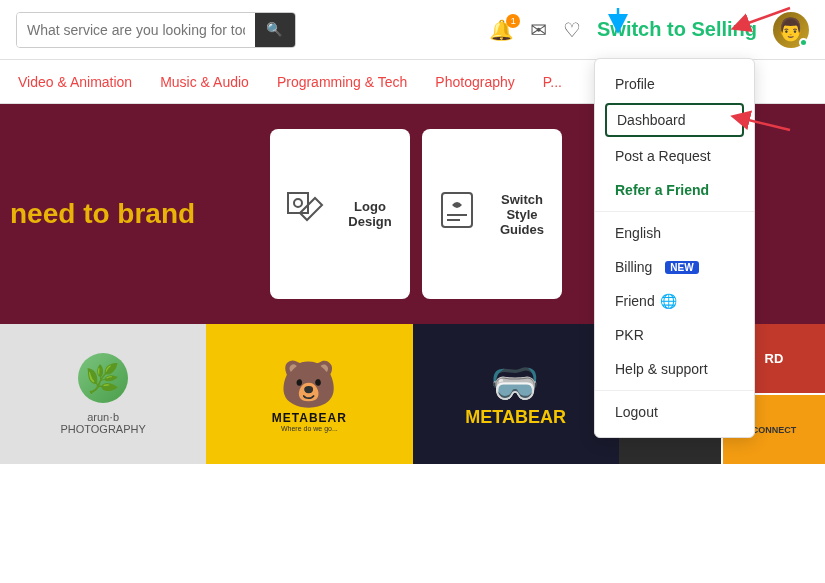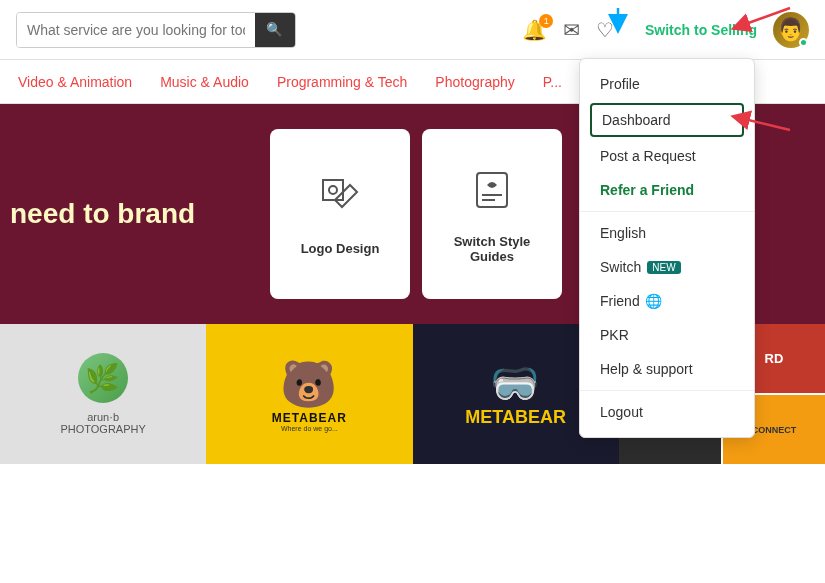--- a/index.html
+++ b/index.html
@@ -67,24 +67,23 @@
       border-radius: 50%;
       width: 14px;
       height: 14px;
       display: flex;
       align-items: center;
       justify-content: center;
     }
     .switch-selling {
       color: #1dbf73;
       font-weight: bold;
-      font-size: 14px;
+      font-size: 20px;
       cursor: pointer;
       white-space: nowrap;
-      margin-left: 15px;
     }
     .avatar-wrap {
       position: relative;
       width: 36px;
       height: 36px;
       cursor: pointer;
     }
     .avatar {
       width: 36px;
       height: 36px;
@@ -133,21 +132,21 @@
     .hero {
       background: #6b1631;
       height: 220px;
       display: flex;
       align-items: center;
       padding: 0 30px;
       position: relative;
       overflow: hidden;
     }
     .hero-text {
-      color: #fef9c3;
+      color: #eab308;
       font-size: 28px;
       font-weight: bold;
       z-index: 2;
       position: absolute;
       left: 0;
       top: 50%;
       transform: translateY(-50%);
       padding-left: 10px;
     }
     .hero-cards {
@@ -155,21 +154,21 @@
       gap: 12px;
       margin-left: 240px;
       z-index: 2;
     }
     .hero-card {
       background: #fff;
       border-radius: 8px;
       width: 140px;
       height: 170px;
       display: flex;
-      flex-direction: column;
+      flex-direction: row;
       align-items: center;
       justify-content: center;
       gap: 10px;
       cursor: pointer;
       padding: 10px;
     }
     .hero-card-icon {
       font-size: 40px;
       color: #555;
     }
@@ -178,21 +177,21 @@
       font-weight: bold;
       color: #333;
       text-align: center;
     }
 
     
     .dropdown {
       position: absolute;
       top: 58px;
       right: 70px;
-      width: 176px;
+      width: 161px;
       background: #fff;
       border: 1px solid #ddd;
       border-radius: 6px;
       box-shadow: 0 4px 16px rgba(0,0,0,0.15);
       z-index: 100;
       padding: 8px 0;
     }
     .dropdown-item {
       padding: 9px 20px;
       font-size: 14px;
@@ -208,26 +207,27 @@
       margin: 4px 0;
     }
     .dashboard-item {
       border: 2px solid #14532d;
       border-radius: 4px;
       margin: 2px 10px;
       padding: 7px 10px;
     }
     .refer-item { color: #15803d; font-weight: 600; }
     .new-badge {
-      background: #0f766e;
+      background: #1d4ed8;
       color: #fff;
       font-size: 10px;
       padding: 1px 5px;
       border-radius: 3px;
-      font-weight: normal;
+      font-weight: bold;
+      margin-left: 7px;
     }
     .globe-icon { font-size: 14px; color: #333; }
 
     
     .annotations {
       position: absolute;
       top: 0;
       left: 0;
       width: 825px;
       height: 583px;
@@ -347,21 +347,21 @@
 </div>
 
 <div class="dropdown">
   <div class="dropdown-item">Profile</div>
   <div class="dropdown-item dashboard-item" style="font-weight:500;">Dashboard</div>
   <div class="dropdown-item">Post a Request</div>
   <div class="dropdown-item refer-item">Refer a Friend</div>
   <div class="dropdown-divider"></div>
   <div class="dropdown-item">English</div>
   <div class="dropdown-item">
-    <span>Switch</span>
+    <span>Billing</span>
     <span class="new-badge">NEW</span>
   </div>
   <div class="dropdown-item">
     <span>Friend</span>
     <span class="globe-icon">🌐</span>
   </div>
   <div class="dropdown-item">PKR</div>
   <div class="dropdown-item">Help &amp; support</div>
   <div class="dropdown-divider"></div>
   <div class="dropdown-item">Logout</div>

